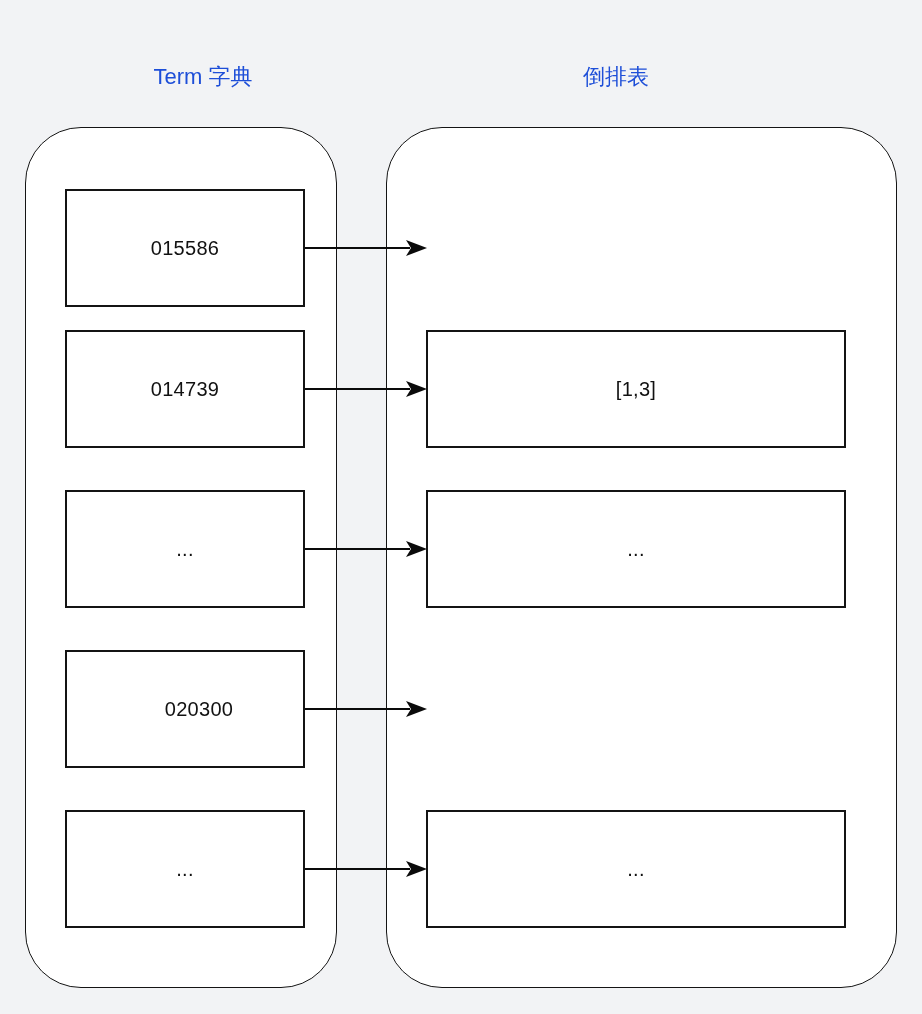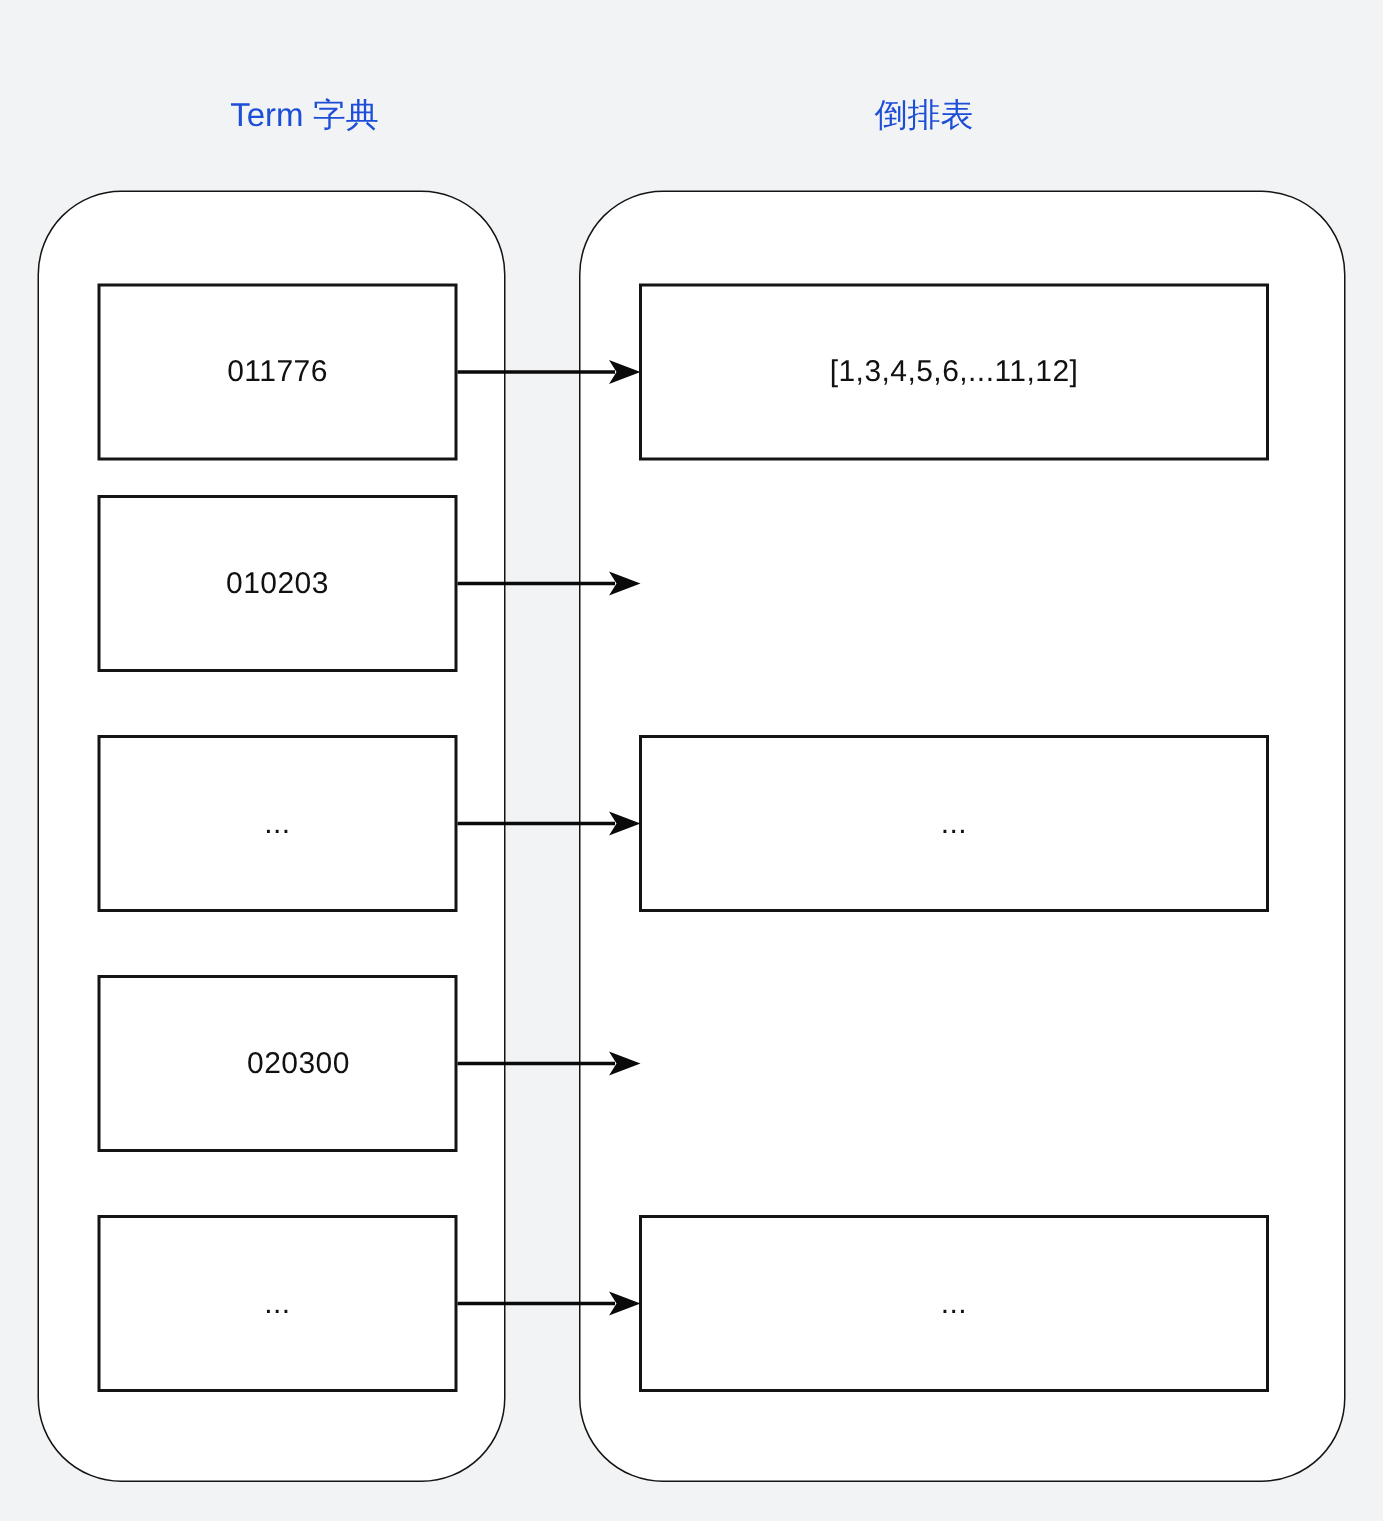--- a/index.html
+++ b/index.html
@@ -93,27 +93,27 @@
 <div class="stage">
 
   <div class="col-title left">Term 字典</div>
 
   <div class="col-title right">倒排表</div>
 
   <div class="container left-container"></div>
 
   <div class="container right-container"></div>
 
-  <div class="box term-box r0">011776</div>
-  <div class="box term-box r1">010203</div>
+  <div class="box term-box r0">015586</div>
+  <div class="box term-box r1">014739</div>
   <div class="box term-box r2">...</div>
   <div class="box term-box r3">020300</div>
   <div class="box term-box r4">...</div>
 
-  <div class="box posting-box r0">[1,3,4,5,6,...11,12]</div>
+  <div class="box posting-box r1">[1,3]</div>
   <div class="box posting-box r2">...</div>
   <div class="box posting-box r4">...</div>
 
   <svg class="arrows" viewBox="0 0 922 1014" xmlns="http://www.w3.org/2000/svg">
     <g>
       <line x1="305" y1="248" x2="410" y2="248"></line>
       <polygon points="427,248 406,240 411,248 406,256"></polygon>
     </g>
     <g>
       <line x1="305" y1="389" x2="410" y2="389"></line>

